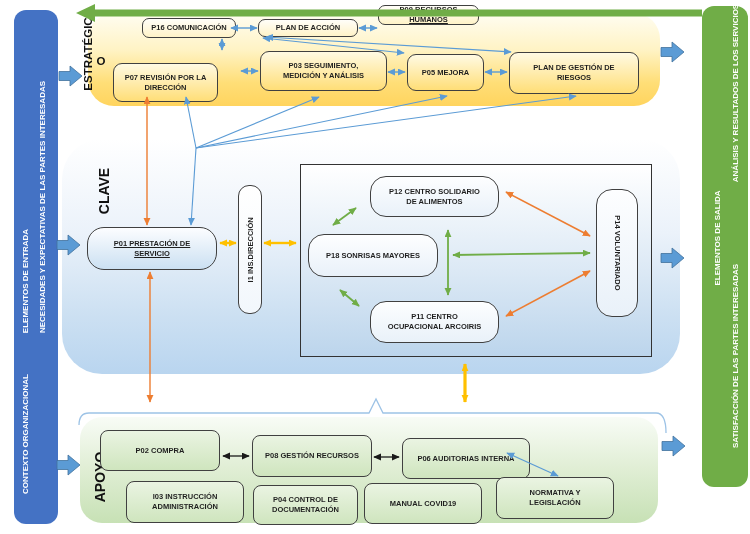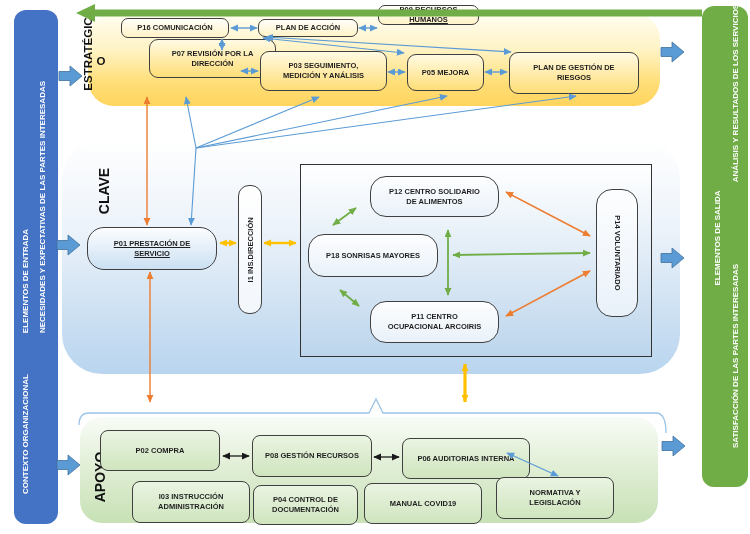--- a/index.html
+++ b/index.html
@@ -49,44 +49,44 @@
     </div>
   <div id="bar-left" class="bar" style="background: rgb(68, 114, 196);"></div>
   <div id="bar-right" class="bar" style="background: rgb(112, 173, 71);"></div>
   <div class="vlabel" style="left: 25px; top: 281px; color: rgb(255, 255, 255); font-size: 8px;">ELEMENTOS DE ENTRADA</div>
     <div class="vlabel" style="left: 42px; top: 207px; color: rgb(255, 255, 255); font-size: 8px;">NECESIDADES Y EXPECTATIVAS DE LAS PARTES INTERESADAS</div>
     <div class="vlabel" style="left: 25px; top: 434px; color: rgb(255, 255, 255); font-size: 8px;">CONTEXTO ORGANIZACIONAL</div>
     <div class="vlabel" style="left: 735px; top: 93px; color: rgb(255, 255, 255); font-size: 8px;">ANÁLISIS Y RESULTADOS DE LOS SERVICIOS</div>
     <div class="vlabel" style="left: 717px; top: 238px; color: rgb(255, 255, 255); font-size: 8px;">ELEMENTOS DE SALIDA</div>
     <div class="vlabel" style="left: 735px; top: 356px; color: rgb(255, 255, 255); font-size: 8px;">SATISFACCIÓN DE LAS PARTES INTERESADAS</div>
     <div id="layer-nodes">
-      <div class="node box-cream" style="left: 121px; top: 18px; width: 108px; height: 20px;"><span>P16 COMUNICACIÓN</span></div>
+      <div class="node box-cream" style="left: 142px; top: 18px; width: 94px; height: 20px;"><span>P16 COMUNICACIÓN</span></div>
       <div class="node box-cream" style="left: 258px; top: 19px; width: 100px; height: 18px;"><span>PLAN DE ACCIÓN</span></div>
       <div class="node box-cream" style="left: 378px; top: 5px; width: 101px; height: 20px; text-decoration: underline;"><span>P09 RECURSOS HUMANOS</span></div>
-      <div class="node box-gold" style="left: 113px; top: 39px; width: 127px; height: 39px; margin-left: 36px;"><span>P07 REVISIÓN POR LA
+      <div class="node box-gold" style="left: 113px; top: 63px; width: 105px; height: 39px;"><span>P07 REVISIÓN POR LA
 DIRECCIÓN</span></div>
       <div class="node box-gold" style="left: 260px; top: 51px; width: 127px; height: 40px;"><span>P03 SEGUIMIENTO,
 MEDICIÓN Y ANÁLISIS</span></div>
       <div class="node box-gold" style="left: 407px; top: 54px; width: 77px; height: 37px;"><span>P05 MEJORA</span></div>
       <div class="node box-gold" style="left: 509px; top: 52px; width: 130px; height: 42px;"><span>PLAN DE GESTIÓN DE
 RIESGOS</span></div>
       <div class="node box-blue" style="left: 87px; top: 227px; width: 130px; height: 43px;"><span>P01 PRESTACIÓN DE
 SERVICIO</span></div>
       <div class="node box-white" style="left: 238px; top: 185px; width: 24px; height: 129px;"><span class="rot-up">I1 INS.DIRECCIÓN</span></div>
       <div class="node box-inner" style="left: 300px; top: 164px; width: 352px; height: 193px;"></div>
       <div class="node box-pale" style="left: 370px; top: 176px; width: 129px; height: 41px;"><span>P12 CENTRO SOLIDARIO
 DE ALIMENTOS</span></div>
       <div class="node box-pale" style="left: 308px; top: 234px; width: 130px; height: 43px;"><span>P18 SONRISAS MAYORES</span></div>
       <div class="node box-pale" style="left: 370px; top: 301px; width: 129px; height: 42px;"><span>P11 CENTRO
 OCUPACIONAL ARCOIRIS</span></div>
       <div class="node box-pale" style="left: 596px; top: 189px; width: 42px; height: 128px;"><span class="rot-down">P14 VOLUNTARIADO</span></div>
       <div class="node box-green" style="left: 100px; top: 430px; width: 120px; height: 41px;"><span>P02 COMPRA</span></div>
       <div class="node box-green" style="left: 252px; top: 435px; width: 120px; height: 42px;"><span>P08 GESTIÓN RECURSOS</span></div>
       <div class="node box-green" style="left: 402px; top: 438px; width: 128px; height: 41px;"><span>P06 AUDITORIAS INTERNA</span></div>
-      <div class="node box-green" style="left: 132px; top: 481px; width: 118px; height: 42px; align-items: center;"><span>I03 INSTRUCCIÓN
+      <div class="node box-green" style="left: 126px; top: 481px; width: 118px; height: 42px; align-items: center;"><span>I03 INSTRUCCIÓN
 ADMINISTRACIÓN</span></div>
       <div class="node box-green" style="left: 253px; top: 485px; width: 105px; height: 40px;"><span>P04 CONTROL DE
 DOCUMENTACIÓN</span></div>
       <div class="node box-green" style="left: 364px; top: 483px; width: 118px; height: 41px;"><span>MANUAL COVID19</span></div>
       <div class="node box-green" style="left: 496px; top: 477px; width: 118px; height: 42px;"><span>NORMATIVA Y
 LEGISLACIÓN</span></div>
     </div>
   <svg id="overlay" width="750" height="534">
       <defs>
         <marker id="ah-blue" markerUnits="userSpaceOnUse" markerWidth="9" markerHeight="8" refX="7.2" refY="3.5" orient="auto-start-reverse">

